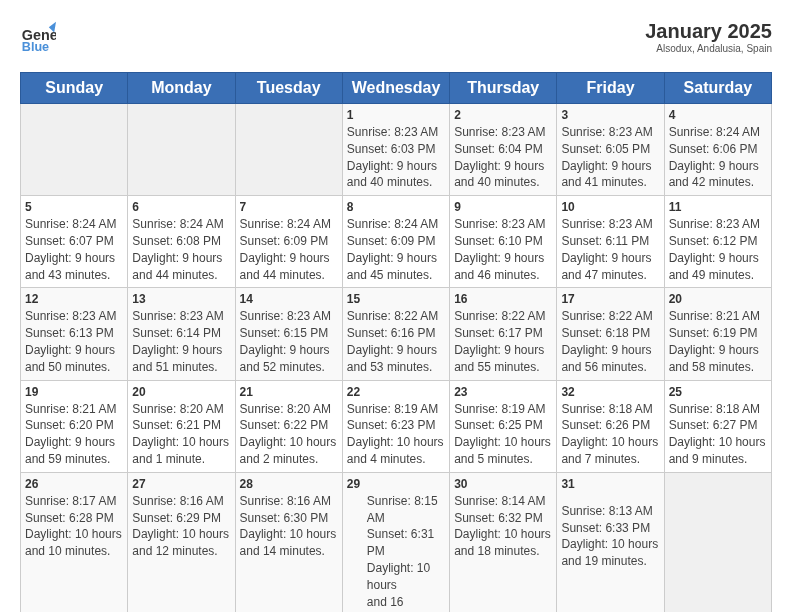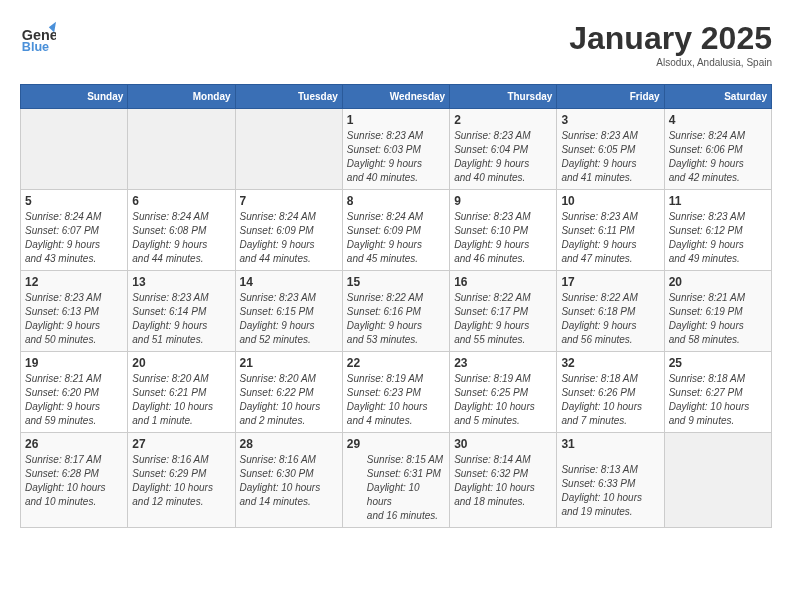--- a/index.html
+++ b/index.html
@@ -22,42 +22,42 @@
       gap: 6px;
     }
     .logo-icon {
       width: 36px;
       height: 36px;
     }
     .title-area {
       text-align: right;
     }
     .calendar-title {
-      font-size: 32px;
+      font-size: 20px;
       font-weight: bold;
       color: #333;
     }
     .calendar-subtitle {
       font-size: 10px;
       color: #555;
     }
     table {
       width: 100%;
       border-collapse: collapse;
       table-layout: fixed;
     }
     thead tr {
       background-color: #3a6fb5;
       color: #fff;
     }
     thead th {
       padding: 6px 4px;
-      font-size: 10px;
+      font-size: 16px;
       font-weight: bold;
-      text-align: right;
+      text-align: center;
       border: 1px solid #2a5a9a;
     }
     tbody tr {
       vertical-align: top;
     }
     tbody td {
       border: 1px solid #ccc;
       padding: 4px 4px;
       font-size: 9.5px;
       color: #333;
@@ -67,24 +67,23 @@
     tbody tr:nth-child(odd) td {
       background: #f9f9f9;
     }
     .day-number {
       font-size: 12px;
       font-weight: bold;
       margin-bottom: 2px;
       color: #333;
     }
     .day-info {
-      font-size: 10px;
+      font-size: 12px;
       color: #444;
       line-height: 1.4;
-      font-style: italic;
     }
     .empty-cell {
       background: #f0f0f0 !important;
     }
   </style>
 </head>
 <body>
 
 <div class="header-area">
   <div class="logo">

